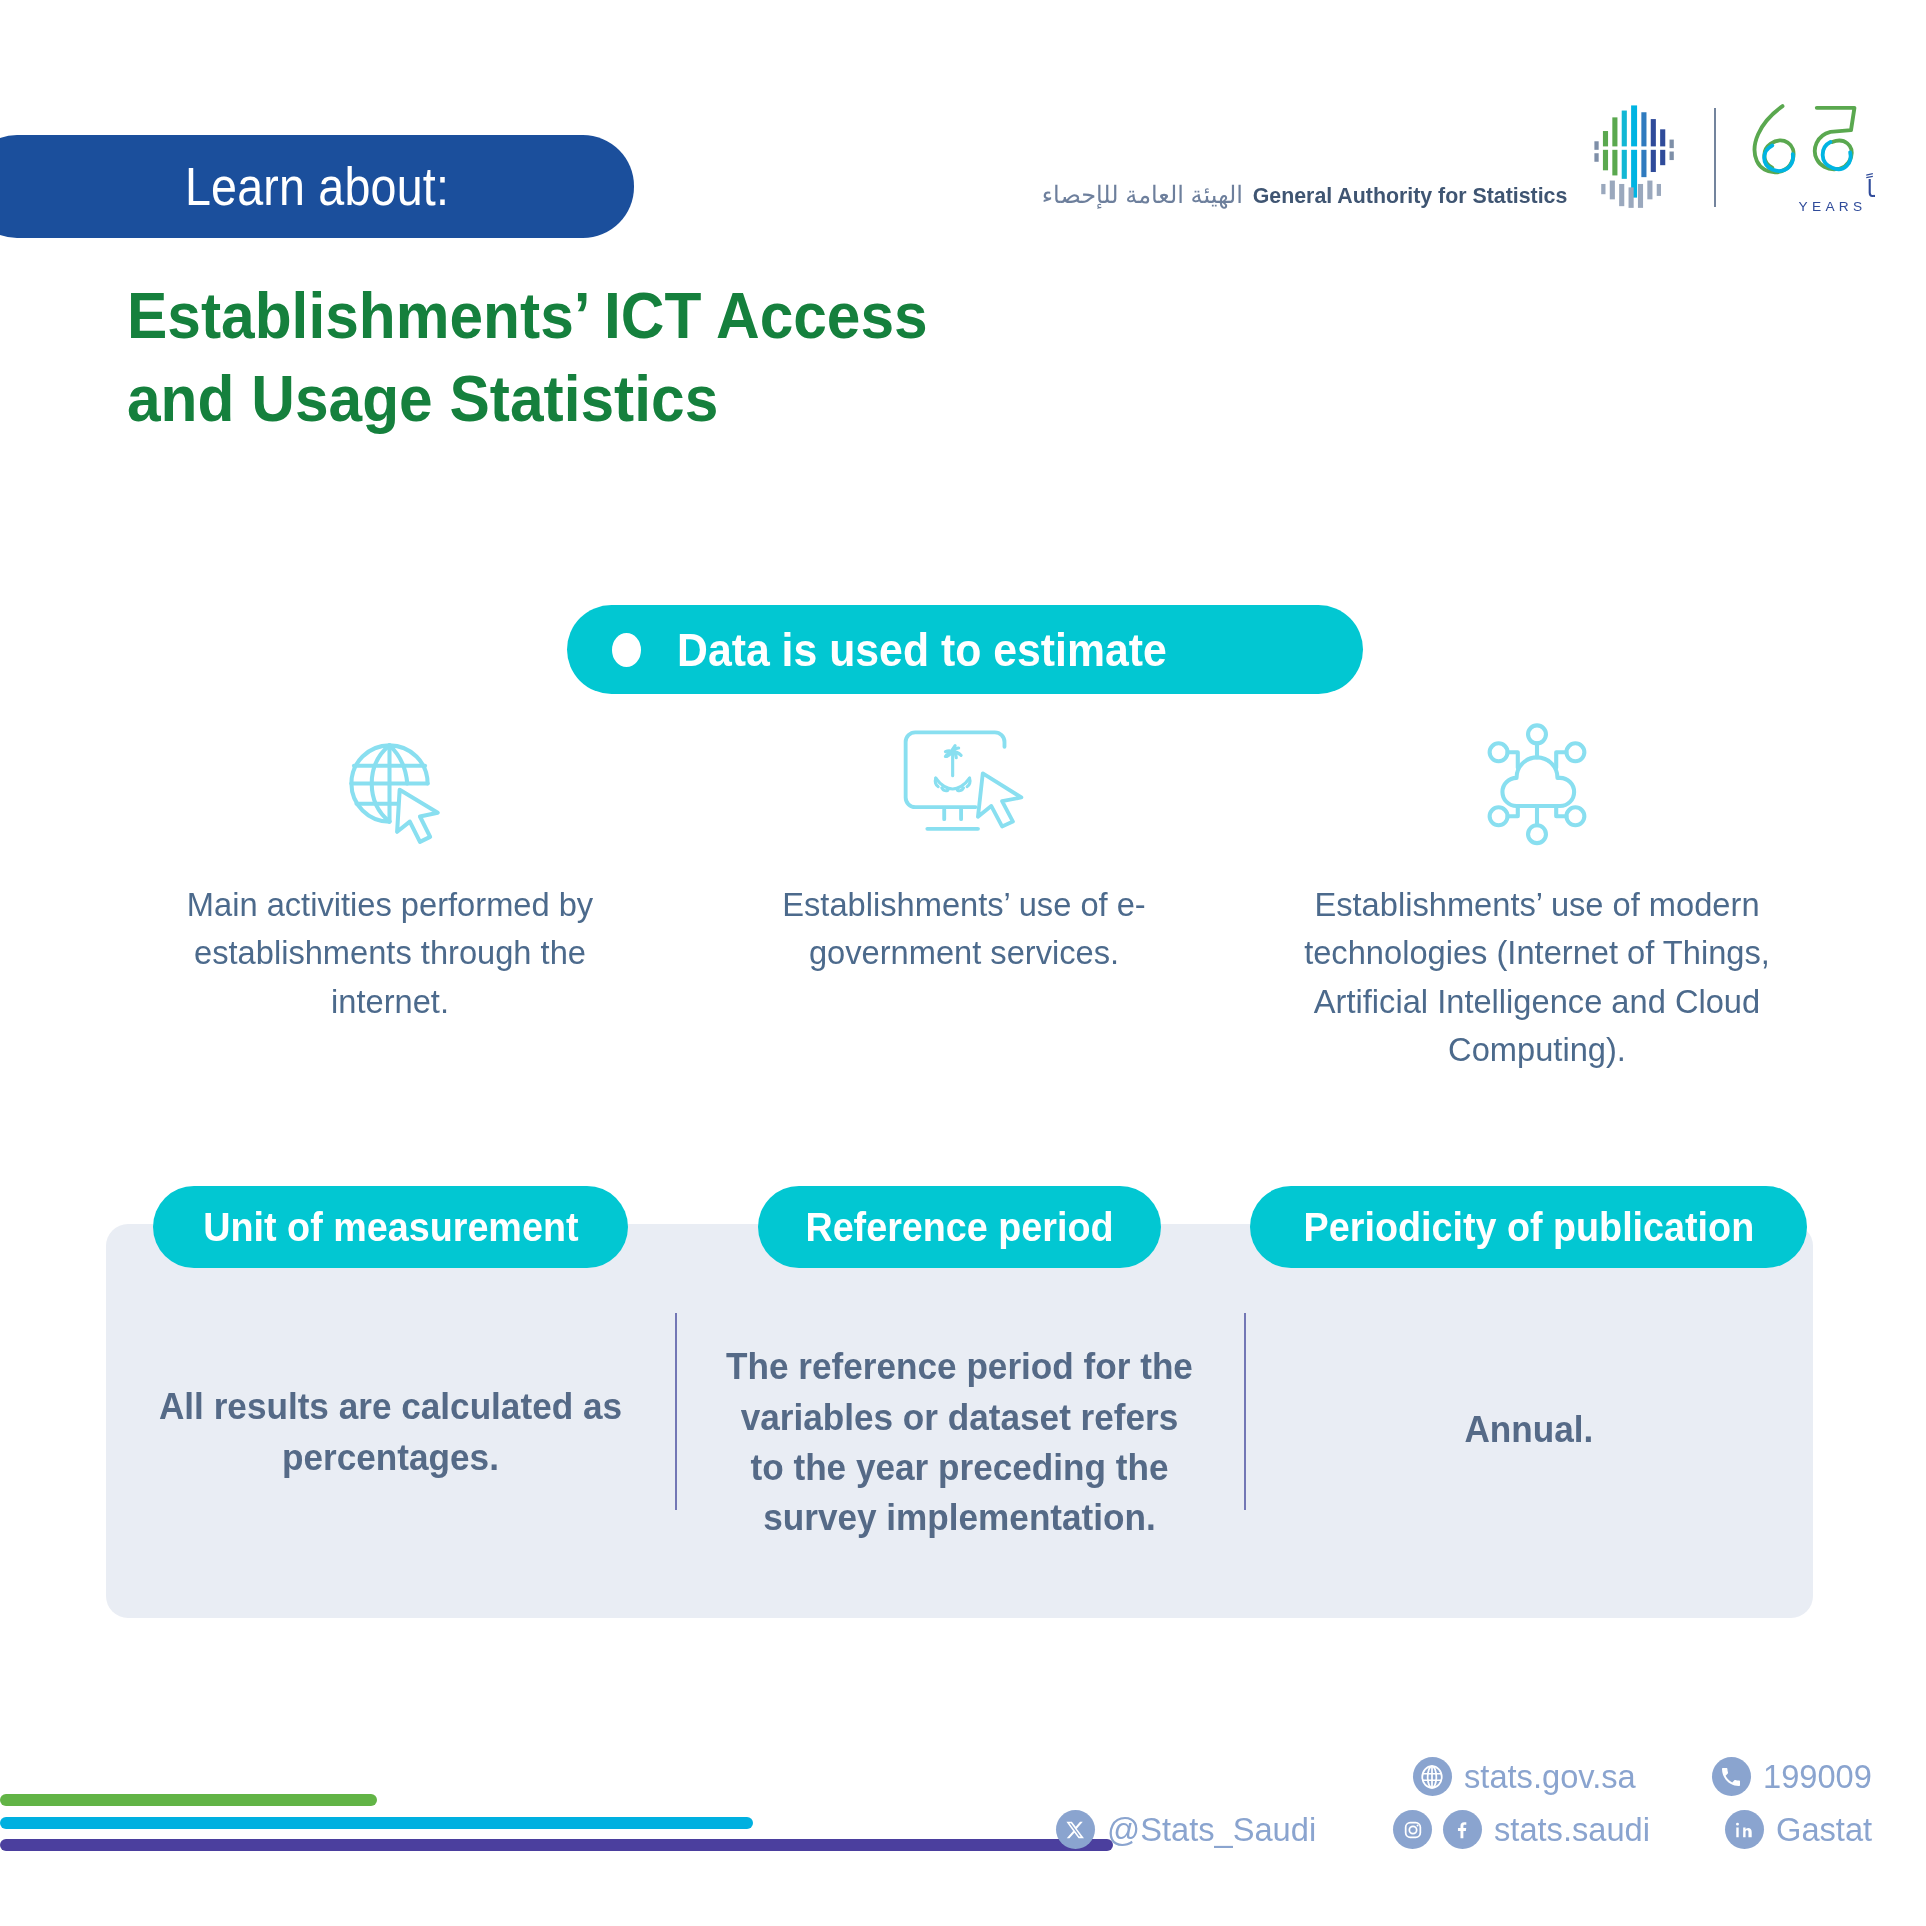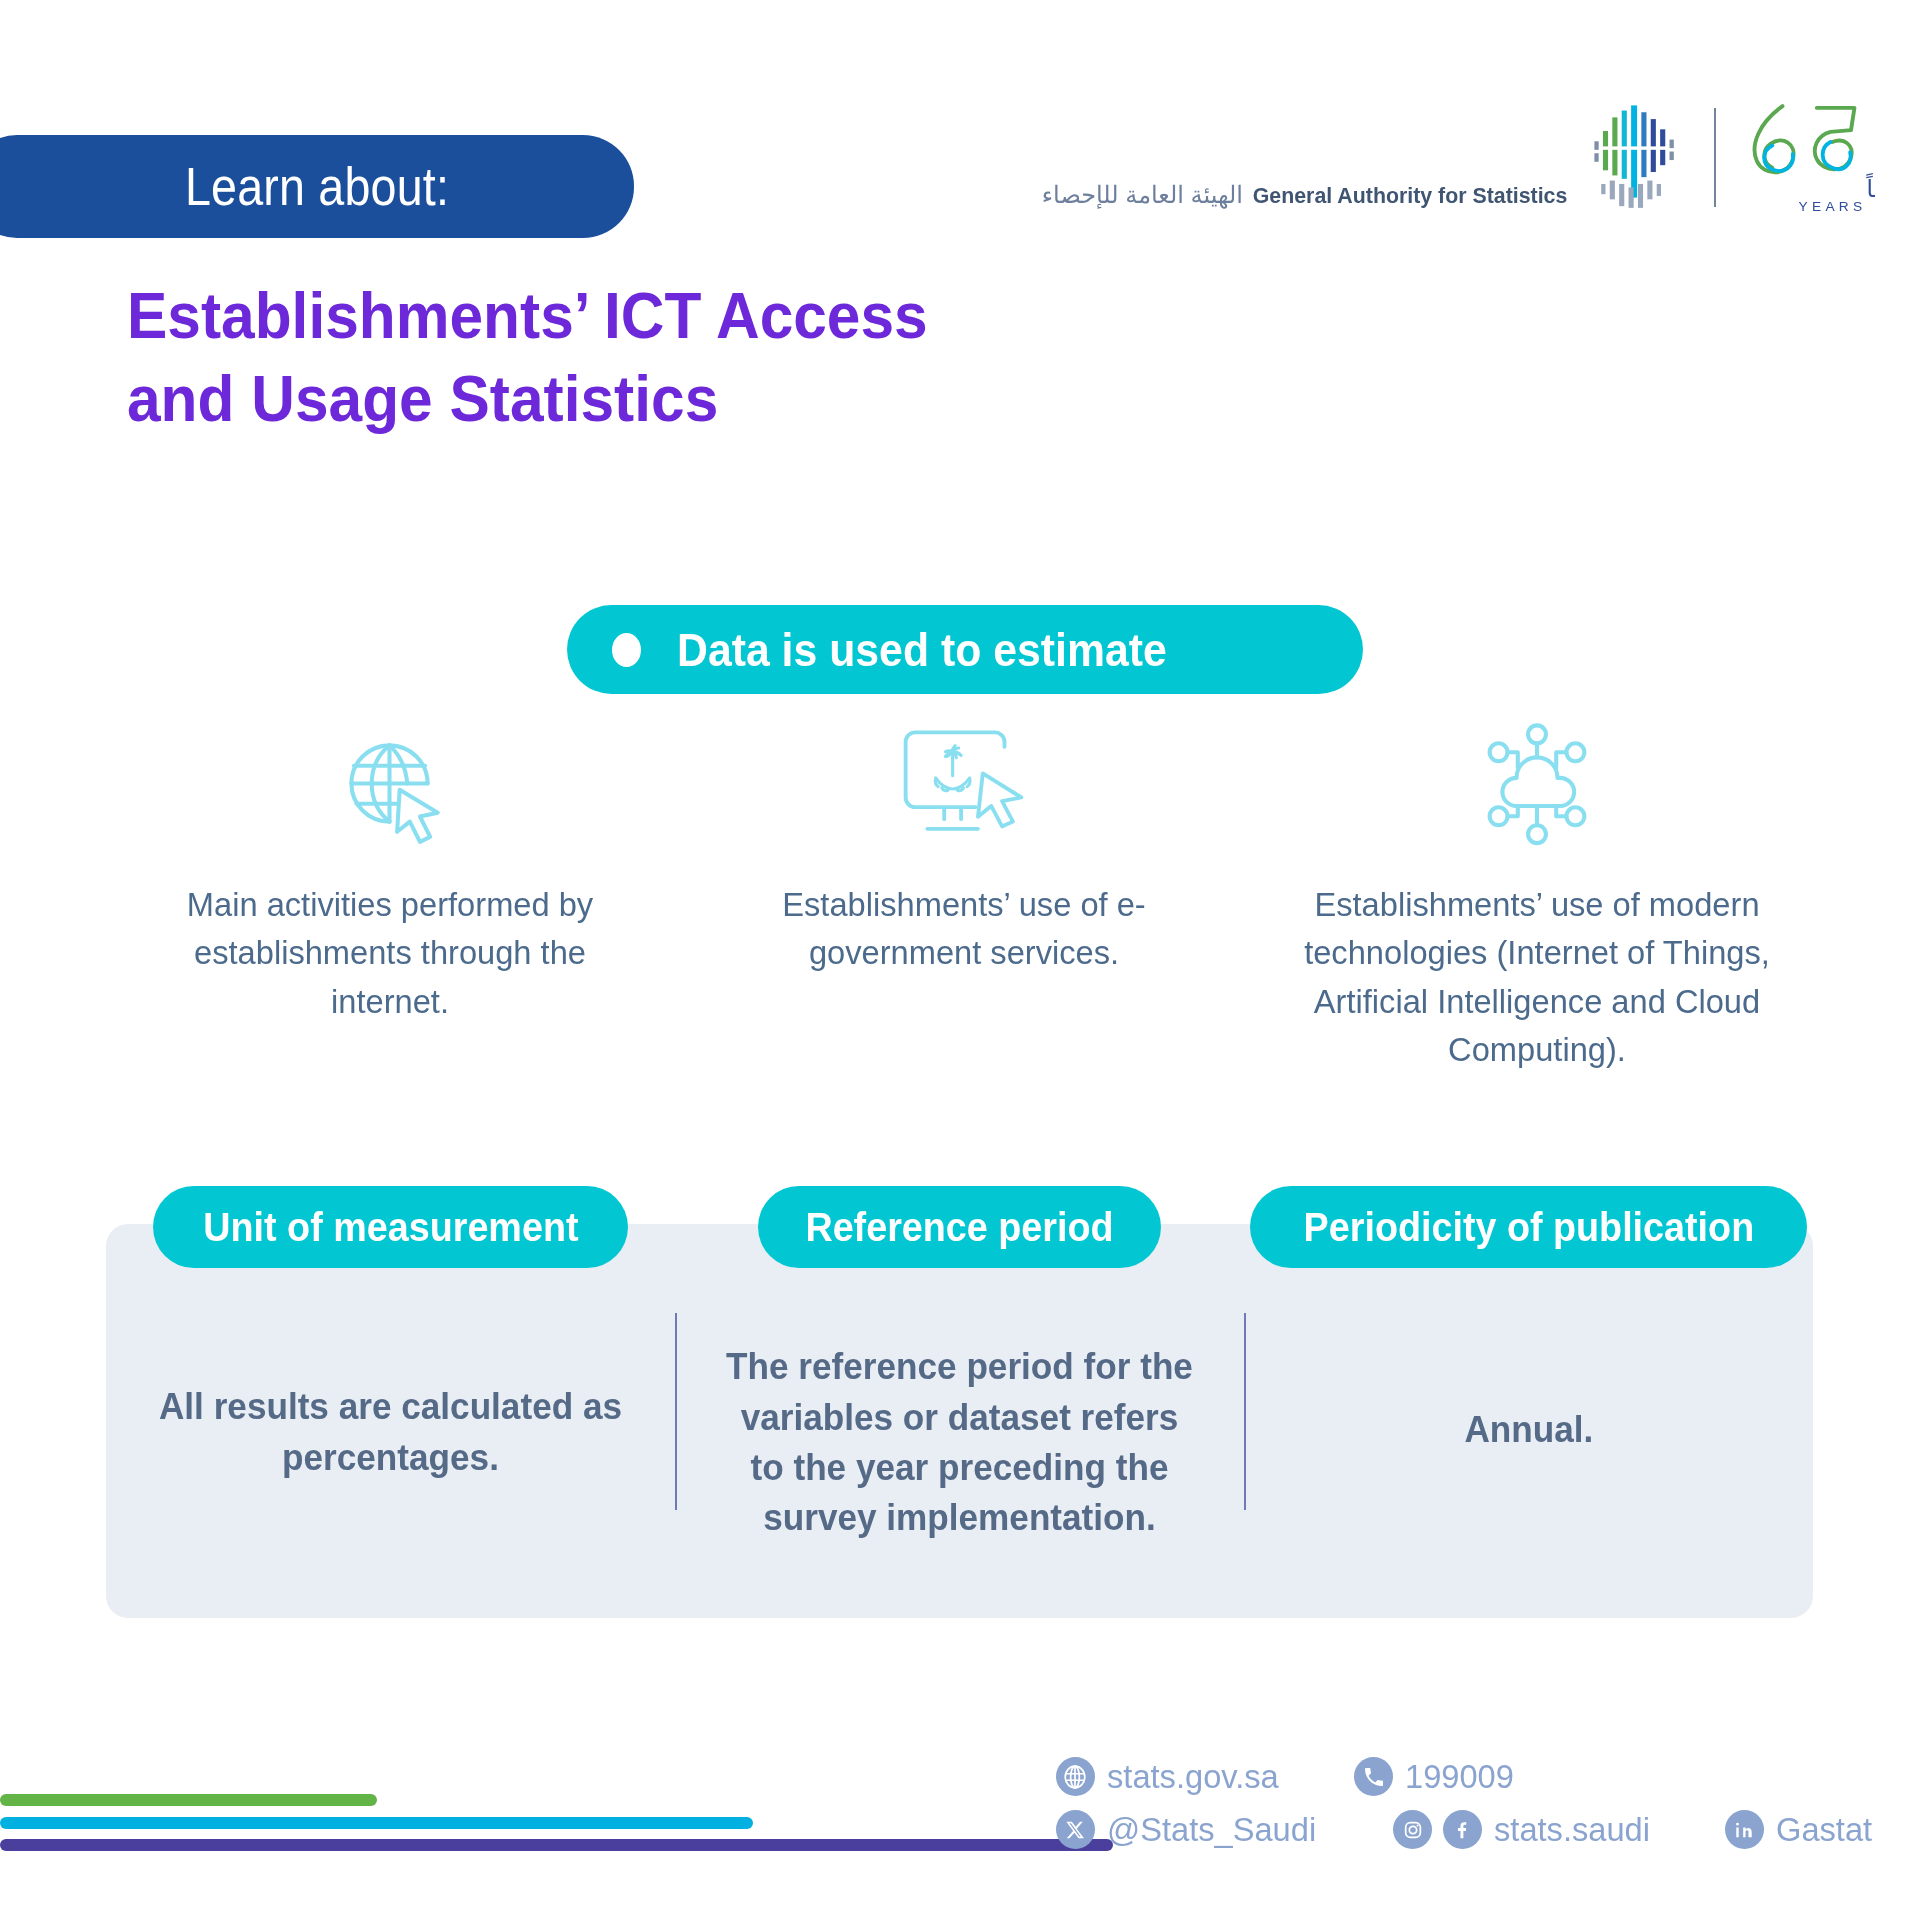--- a/index.html
+++ b/index.html
@@ -39,21 +39,21 @@
     font-weight: 400;
     letter-spacing: 0.2px;
     transform: scaleX(0.88);
   }
 
   .main-title {
     position: absolute;
     left: 127px;
     top: 274px;
     width: 1027px;
-    color: #6d28d9;
+    color: #15803d;
     font-size: 65px;
     font-weight: bold;
     line-height: 1.28;
     transform-origin: left top;
   }
   .main-title .tline { display: block; transform: scaleX(0.93); transform-origin: left center; }
 
   
   .logo-block {
     position: absolute;
@@ -220,21 +220,21 @@
   .fline.cyan   { width: 753px;  background: #00b0e0; margin-bottom: 10.3px; }
   .fline.purple { width: 1113px; background: #4b3f9e; }
 
   .contacts {
     position: absolute;
     right: 50px;
     bottom: 77px;
     display: flex;
     flex-direction: column;
     gap: 13.7px;
-    align-items: flex-start;
+    align-items: flex-end;
   }
   .contact-row { display: flex; align-items: center; gap: 15.4px; }
   .contact-item { display: flex; align-items: center; gap: 12px; }
   .cgap { width: 38px; }
   .cicon {
     width: 39px; height: 39px;
     border-radius: 50%;
     background: #8aa4cf;
     display: flex; align-items: center; justify-content: center;
     flex: none;

